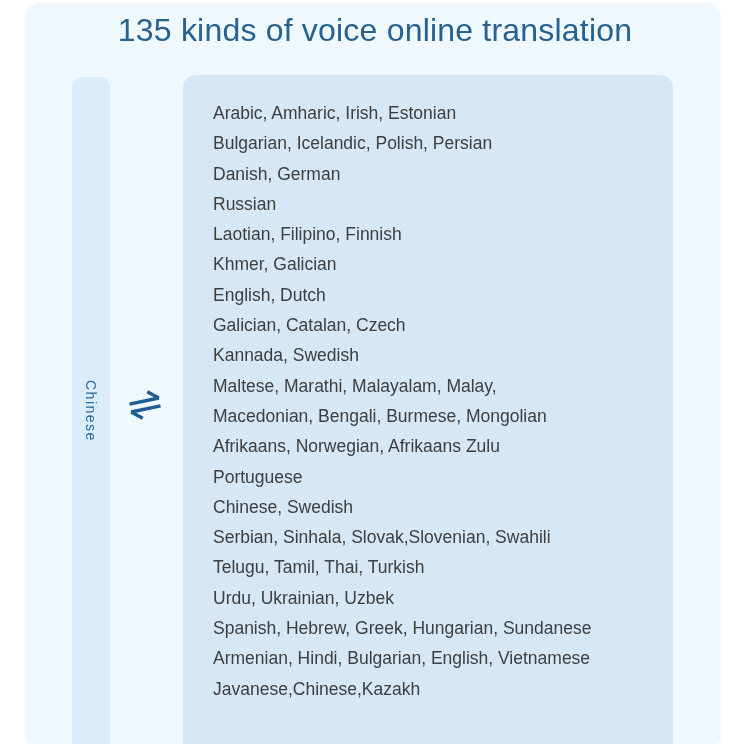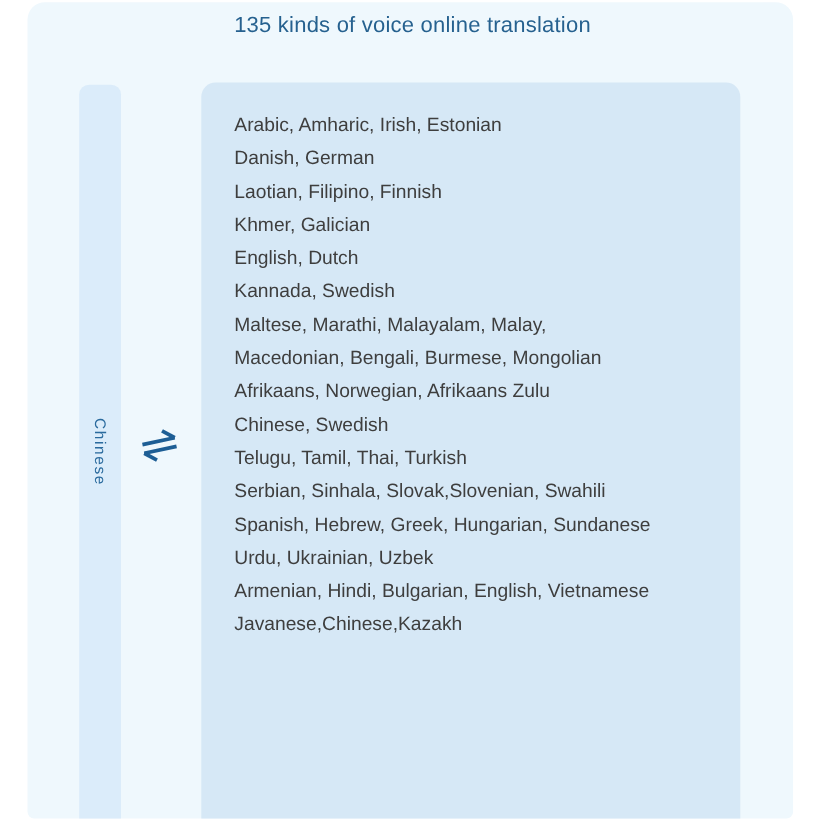--- a/index.html
+++ b/index.html
@@ -24,21 +24,21 @@
     background: #eff8fd;
     border-radius: 16px 16px 6px 6px;
   }
   .title {
     position: absolute;
     left: 0;
     top: 12px;
     width: 750px;
     margin: 0;
     text-align: center;
-    font-size: 20px;
+    font-size: 32px;
     font-weight: 400;
     letter-spacing: 0.2px;
     color: #26618f;
   }
   .source-strip {
     position: absolute;
     left: 72px;
     top: 77px;
     width: 38px;
     height: 667px;
@@ -101,30 +101,34 @@
         <line x1="8" y1="19" x2="38" y2="19"></line>
         <line x1="38" y1="19" x2="28" y2="10.5"></line>
         <line x1="38" y1="27" x2="8" y2="27"></line>
         <line x1="8" y1="27" x2="18" y2="35.5"></line>
       </g>
     </svg>
   </div>
 
   <div class="lang-box">
     <div class="lang-line">Arabic, Amharic, Irish, Estonian</div>
+    <div class="lang-line">Bulgarian, Icelandic, Polish, Persian</div>
     <div class="lang-line">Danish, German</div>
+    <div class="lang-line">Russian</div>
     <div class="lang-line">Laotian, Filipino, Finnish</div>
     <div class="lang-line">Khmer, Galician</div>
     <div class="lang-line">English, Dutch</div>
+    <div class="lang-line">Galician, Catalan, Czech</div>
     <div class="lang-line">Kannada, Swedish</div>
     <div class="lang-line">Maltese, Marathi, Malayalam, Malay,</div>
     <div class="lang-line">Macedonian, Bengali, Burmese, Mongolian</div>
     <div class="lang-line">Afrikaans, Norwegian, Afrikaans Zulu</div>
+    <div class="lang-line">Portuguese</div>
     <div class="lang-line">Chinese, Swedish</div>
+    <div class="lang-line">Serbian, Sinhala, Slovak,Slovenian, Swahili</div>
     <div class="lang-line">Telugu, Tamil, Thai, Turkish</div>
-    <div class="lang-line">Serbian, Sinhala, Slovak,Slovenian, Swahili</div>
+    <div class="lang-line">Urdu, Ukrainian, Uzbek</div>
     <div class="lang-line">Spanish, Hebrew, Greek, Hungarian, Sundanese</div>
-    <div class="lang-line">Urdu, Ukrainian, Uzbek</div>
     <div class="lang-line">Armenian, Hindi, Bulgarian, English, Vietnamese</div>
     <div class="lang-line">Javanese,Chinese,Kazakh</div>
   </div>
 
 </div>
 
 </body></html>

